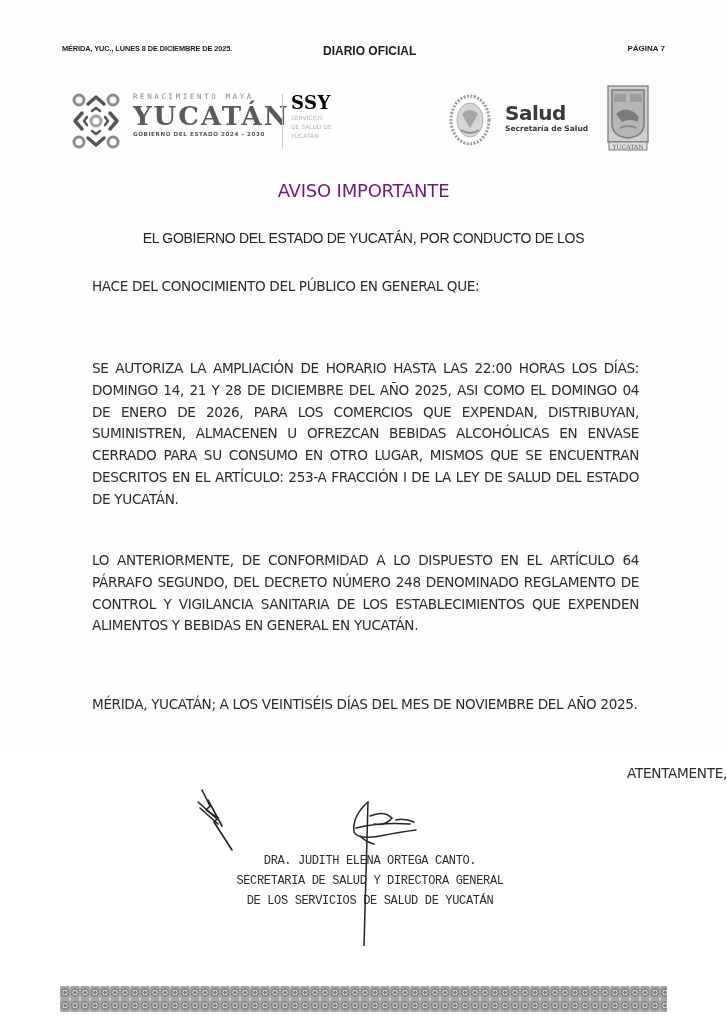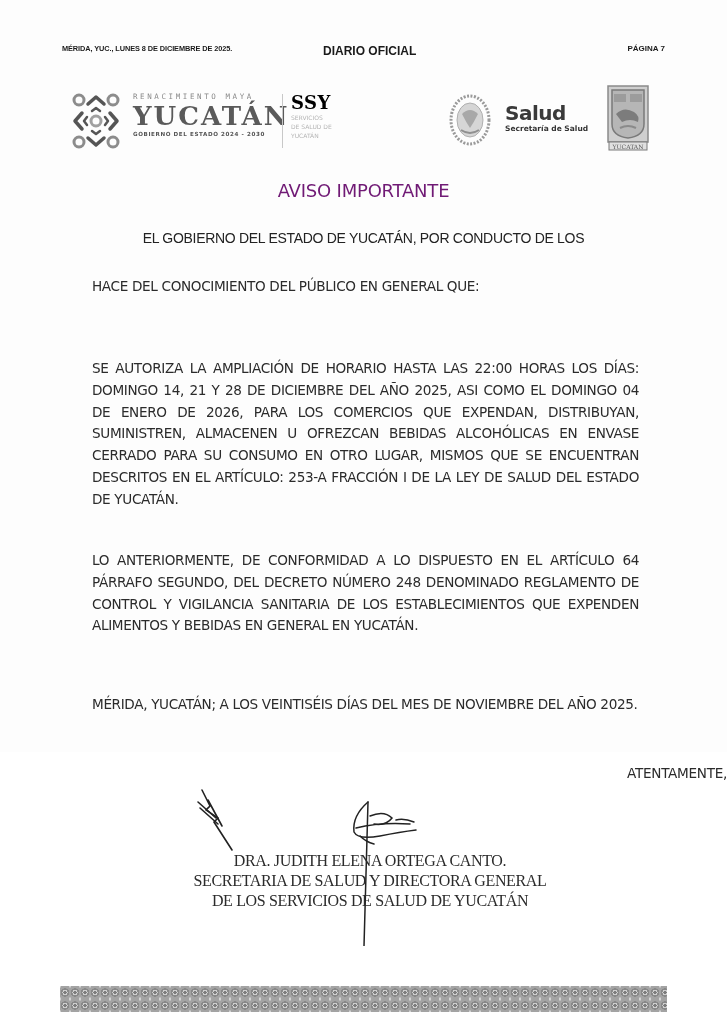--- a/index.html
+++ b/index.html
@@ -35,21 +35,21 @@
   .doc { position: absolute; left: 92px; width: 547px; font-family: "DejaVu Sans", sans-serif; color: #2b2b2b; }
   .title-main { position: absolute; top: 180px; left: 0; width: 727px; text-align: center; font-family: "DejaVu Sans", sans-serif; font-size: 18px; color: #701a75; letter-spacing: -0.2px; }
   .title-sub { position: absolute; top: 227px; left: 80px; width: 567px; text-align: center; font-family: Liberation Sans, sans-serif; font-size: 14px; line-height: 22px; color: #222; letter-spacing: -0.3px; }
   .para { font-size: 13.6px; line-height: 21.8px; text-align: justify; text-align-last: left; letter-spacing: -0.35px; word-spacing: 0px; }
   .p-hace { top: 276px; }
   .p1 { top: 358px; }
   .p2 { top: 550px; }
   .p3 { top: 694px; }
   .atent { position: absolute; top: 765px; left: 0; width: 727px; text-align: right; font-family: "DejaVu Sans", sans-serif; font-size: 13.6px; color: #2b2b2b; letter-spacing: -0.3px; padding-left: 12px; box-sizing: border-box; }
 
-  .signer { position: absolute; top: 851px; left: 150px; width: 440px; text-align: center; font-family: Liberation Serif, serif; font-size: 16px; line-height: 20px; color: #2b2b2b; letter-spacing: -0.35px; }
+  .signer { position: absolute; top: 851px; left: 150px; width: 440px; text-align: center; font-family: Liberation Mono, monospace; font-size: 12px; line-height: 20px; color: #2b2b2b; letter-spacing: -0.35px; }
 
   .sig-left { position: absolute; left: 196px; top: 788px; width: 40px; height: 66px; }
   .sig-main { position: absolute; left: 340px; top: 796px; width: 80px; height: 150px; }
 
   .border-band { position: absolute; left: 60px; top: 986px; width: 607px; height: 26px;
     background-color: #9a9a9a;
     background-image:
       radial-gradient(circle at 50% 50%, #6e6e6e 0 1.6px, #c9c9c9 1.7px 2.6px, #7c7c7c 2.7px 4.2px, transparent 4.3px),
       radial-gradient(circle at 50% 50%, #cfcfcf 0 1.2px, transparent 1.3px);
     background-size: 10px 13px, 10px 13px;

